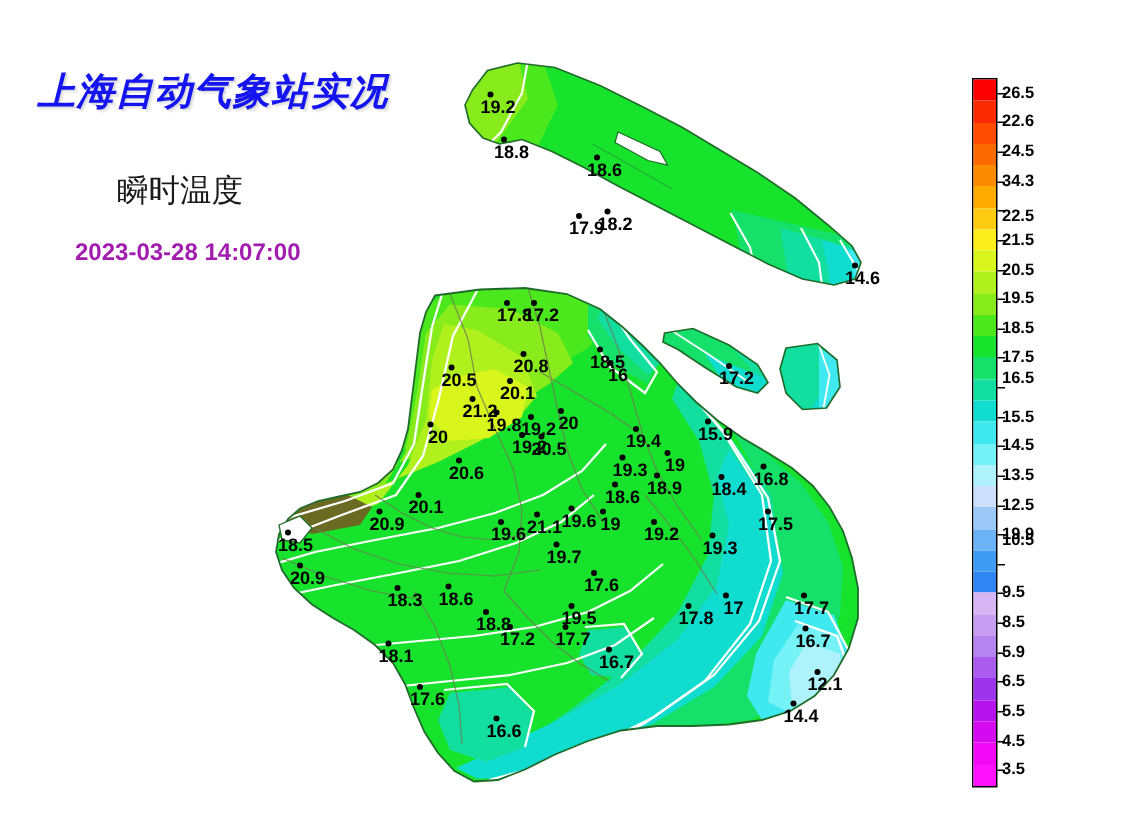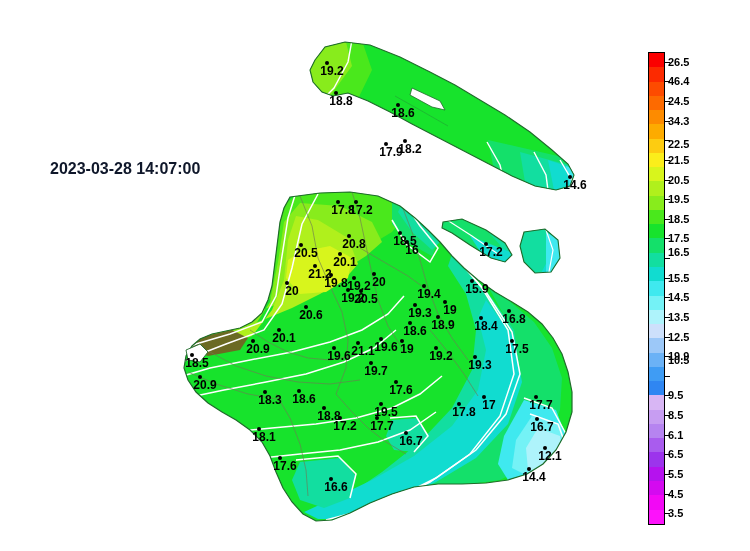--- a/index.html
+++ b/index.html
@@ -17,21 +17,21 @@
     text-shadow:1px 1px 0 #d8d8d8, 2px 2px 0 #eeeeee;
   }
   .hdr-sub{
     position:absolute;left:78px;top:113px;
     font-family:"DejaVu Sans","Liberation Sans",sans-serif;
     font-size:21px;color:#1a1a1a;white-space:nowrap;
   }
   .hdr-time{
     position:absolute;left:50px;top:160px;
     font-family:"Liberation Sans","DejaVu Sans",sans-serif;
-    font-size:16px;font-weight:bold;color:#0f172a;white-space:nowrap;
+    font-size:16px;font-weight:bold;color:#a21caf;white-space:nowrap;
   }
 
   
   #mapwrap{position:absolute;left:0;top:0;width:640px;height:551px;}
   #mapsvg{position:absolute;left:0;top:0;}
 
   
   .stn{position:absolute;}
   .stn .dot{
     position:absolute;width:4px;height:4px;border-radius:50%;
@@ -473,20 +473,22 @@
           <div class="dot"></div>
           <div class="val">14.4</div>
         </div>
         <div class="stn" style="left: 331px; top: 479px;">
           <div class="dot"></div>
           <div class="val">16.6</div>
         </div>
       </div>
   </div>
 
+  <div class="hdr-title">上海自动气象站实况</div>
+  <div class="hdr-sub">瞬时温度</div>
   <div class="hdr-time">2023-03-28 14:07:00</div>
 
   <div id="cbar">
       <div class="cb-seg" style="height: 14.2727px; background: rgb(251, 0, 0);"></div>
       <div class="cb-seg" style="height: 14.2727px; background: rgb(252, 42, 0);"></div>
       <div class="cb-seg" style="height: 14.2727px; background: rgb(253, 75, 0);"></div>
       <div class="cb-seg" style="height: 14.2727px; background: rgb(253, 106, 0);"></div>
       <div class="cb-seg" style="height: 14.2727px; background: rgb(253, 139, 0);"></div>
       <div class="cb-seg" style="height: 14.2727px; background: rgb(253, 171, 0);"></div>
       <div class="cb-seg" style="height: 14.2727px; background: rgb(253, 204, 17);"></div>
@@ -538,38 +540,38 @@
       <div class="cb-tick" style="top: 343.438px;"></div>
       <div class="cb-tick" style="top: 363.062px;"></div>
       <div class="cb-tick" style="top: 382.688px;"></div>
       <div class="cb-tick" style="top: 402.312px;"></div>
       <div class="cb-tick" style="top: 421.938px;"></div>
       <div class="cb-tick" style="top: 441.562px;"></div>
       <div class="cb-tick" style="top: 461.188px;"></div>
     </div>
   <div id="cblabels">
       <div class="cb-lab" style="top: 4.8125px;">26.5</div>
-      <div class="cb-lab" style="top: 24.4375px;">46.4</div>
+      <div class="cb-lab" style="top: 24.4375px;">22.6</div>
       <div class="cb-lab" style="top: 44.0625px;">24.5</div>
       <div class="cb-lab" style="top: 63.6875px;">34.3</div>
       <div class="cb-lab" style="top: 87px;">22.5</div>
       <div class="cb-lab" style="top: 102.938px;">21.5</div>
       <div class="cb-lab" style="top: 122.562px;">20.5</div>
       <div class="cb-lab" style="top: 142.188px;">19.5</div>
       <div class="cb-lab" style="top: 161.812px;">18.5</div>
       <div class="cb-lab" style="top: 181.438px;">17.5</div>
       <div class="cb-lab" style="top: 195px;">16.5</div>
       <div class="cb-lab" style="top: 220.688px;">15.5</div>
       <div class="cb-lab" style="top: 240.312px;">14.5</div>
       <div class="cb-lab" style="top: 259.938px;">13.5</div>
       <div class="cb-lab" style="top: 279.562px;">12.5</div>
       <div class="cb-lab" style="top: 299.188px;">19.9</div>
       <div class="cb-lab" style="top: 303px;">10.5</div>
       <div class="cb-lab" style="top: 338.438px;">9.5</div>
       <div class="cb-lab" style="top: 358.062px;">8.5</div>
-      <div class="cb-lab" style="top: 377.688px;">6.1</div>
+      <div class="cb-lab" style="top: 377.688px;">5.9</div>
       <div class="cb-lab" style="top: 397.312px;">6.5</div>
       <div class="cb-lab" style="top: 416.938px;">5.5</div>
       <div class="cb-lab" style="top: 436.562px;">4.5</div>
       <div class="cb-lab" style="top: 456.188px;">3.5</div>
     </div>
 
 </div>
 
 </body></html>

